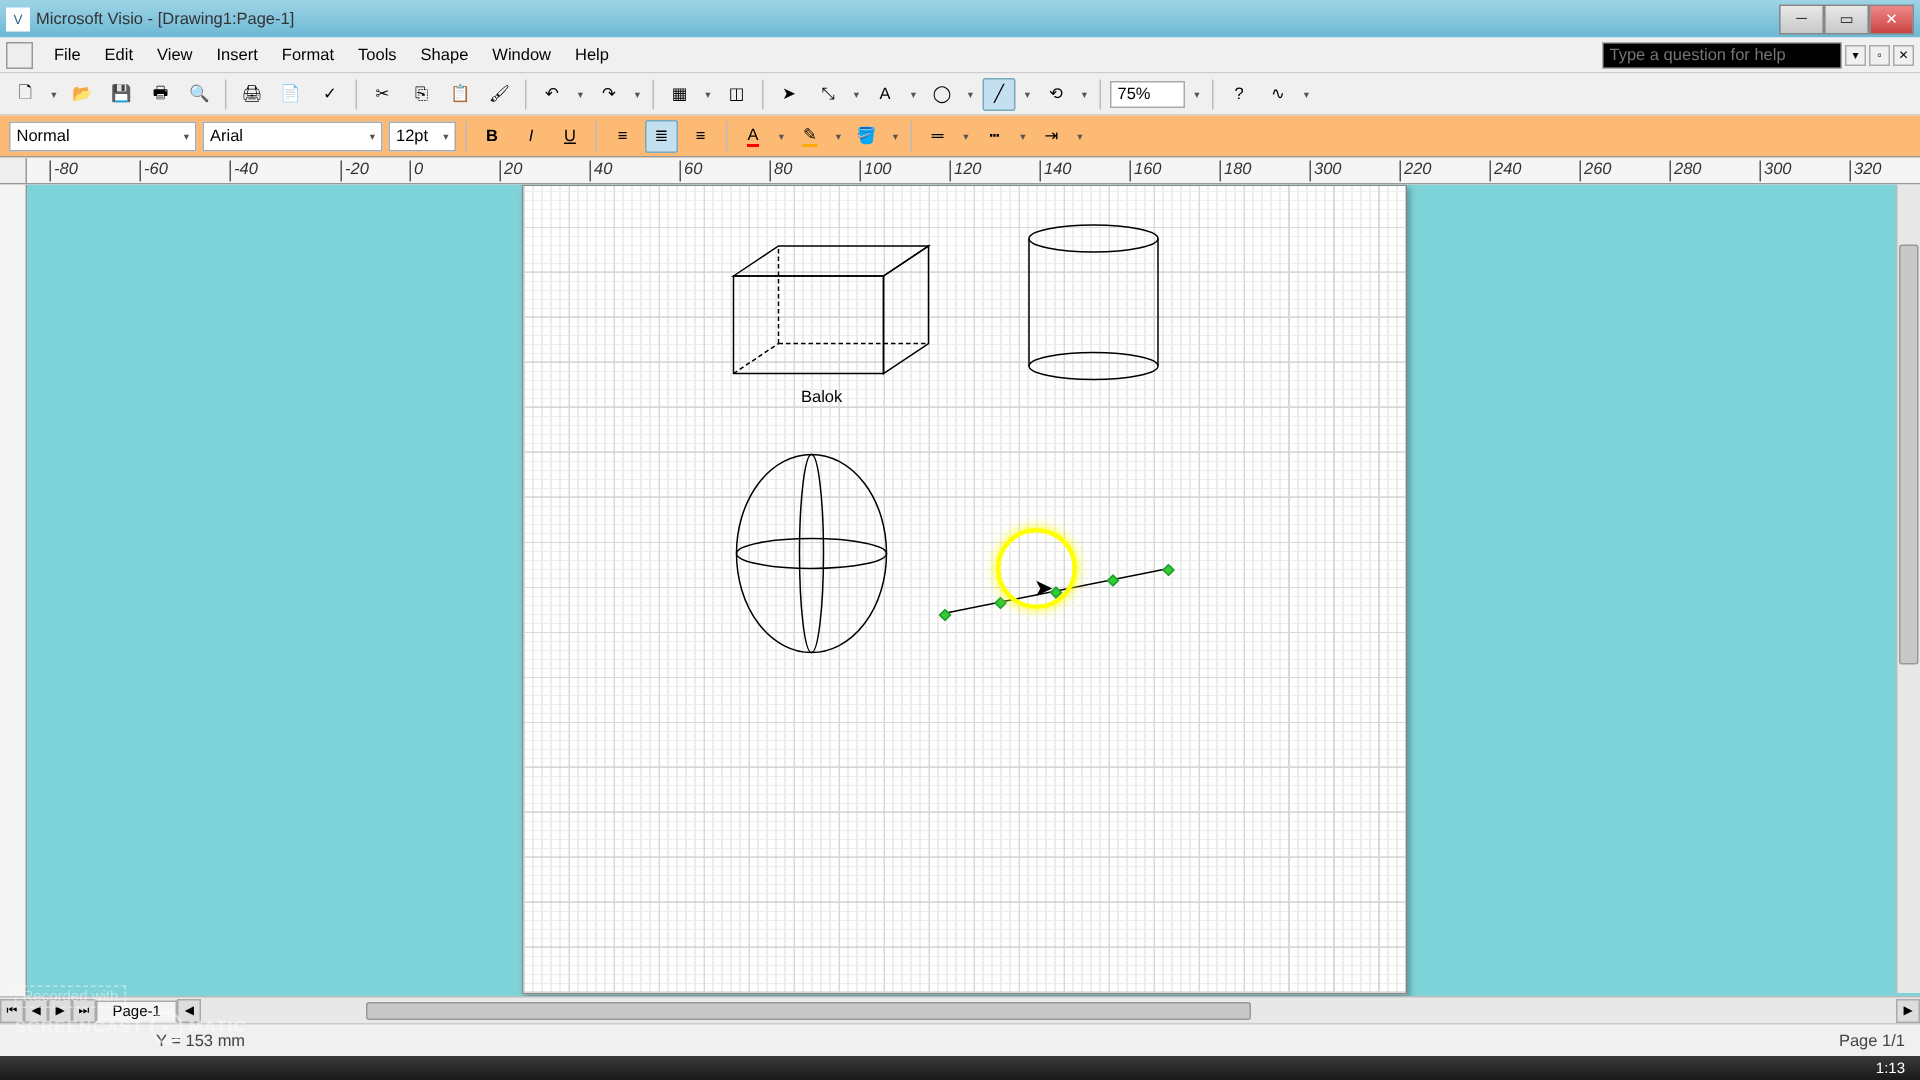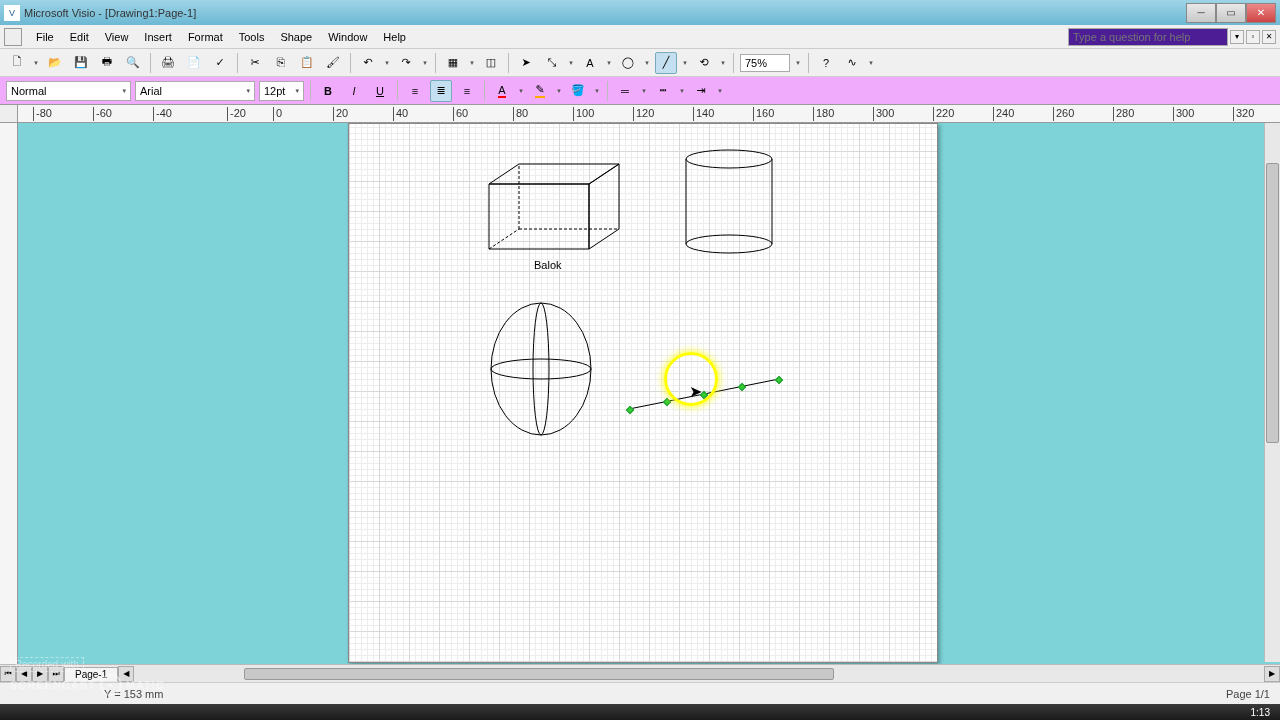--- a/index.html
+++ b/index.html
@@ -7,39 +7,39 @@
 .window{width:1280px;height:720px;background:#fff;display:flex;flex-direction:column;position:relative;}
 .titlebar{height:25px;background:linear-gradient(#9ed4e6,#6cb8d4);display:flex;align-items:center;padding:0 4px;color:#333;}
 .titlebar .icon{width:16px;height:16px;background:#fff;margin-right:4px;display:flex;align-items:center;justify-content:center;font-size:9px;color:#2a6496;}
 .titlebar .title{flex:1;}
 .winbtns{display:flex;gap:0;}
 .winbtn{width:30px;height:20px;background:linear-gradient(#e8e8e8,#c8c8c8);border:1px solid #888;display:flex;align-items:center;justify-content:center;font-size:10px;cursor:pointer;}
 .winbtn.close{background:linear-gradient(#e88,#c44);color:#fff;}
 .menubar{height:24px;background:#f0f0f0;display:flex;align-items:center;padding:0 4px;border-bottom:1px solid #ccc;justify-content:center;}
 .menubar .doc-icon{width:18px;height:18px;margin-right:6px;background:#eee;border:1px solid #999;}
 .menu-item{padding:2px 8px;cursor:pointer;}
-.help-search{margin-left:auto;width:160px;height:18px;border:1px solid #aaa;padding:0 4px;color:#888;background:#4c1d95;}
+.help-search{margin-left:auto;width:160px;height:18px;border:1px solid #aaa;padding:0 4px;color:#888;background:#000000;}
 .mini-btn{width:14px;height:14px;border:1px solid #aaa;margin-left:2px;display:flex;align-items:center;justify-content:center;font-size:8px;cursor:pointer;}
 .toolbar{height:28px;background:#f0f0f0;border-bottom:1px solid #ccc;display:flex;align-items:center;padding:0 6px;gap:4px;}
 .tbtn{width:22px;height:22px;display:flex;align-items:center;justify-content:center;cursor:pointer;border:1px solid transparent;border-radius:2px;}
 .tbtn.active{background:#c4dff0;border-color:#7ab;}
 .tsep{width:1px;height:20px;background:#bbb;margin:0 2px;}
 .tdrop{width:8px;display:flex;align-items:center;justify-content:center;font-size:7px;color:#555;}
 .zoom-box{width:50px;height:18px;border:1px solid #aaa;background:#fff;padding:0 4px;display:flex;align-items:center;}
-.fmtbar{height:28px;background:#f0abfc;border-bottom:1px solid #999;display:flex;align-items:center;padding:0 6px;gap:4px;}
+.fmtbar{height:28px;background:#fdba74;border-bottom:1px solid #999;display:flex;align-items:center;padding:0 6px;gap:4px;}
 .combo{height:20px;border:1px solid #aaa;background:#fff;padding:0 4px;display:flex;align-items:center;}
 .combo .arr{margin-left:auto;font-size:7px;color:#555;}
 .style-combo{width:125px;}
 .font-combo{width:120px;}
 .size-combo{width:45px;}
 .workspace{flex:1;display:flex;flex-direction:column;position:relative;overflow:hidden;}
 .ruler-h{height:18px;background:#f5f5f5;border-bottom:1px solid #999;display:flex;position:relative;overflow:hidden;}
 .ruler-h .corner{width:18px;height:18px;background:#eee;border-right:1px solid #999;}
 .ruler-h .ticks{flex:1;position:relative;font-size:8px;color:#333;}
-.tick-major{position:absolute;top:2px;border-left:1px solid #555;height:14px;padding-left:2px;}
+.tick-major{position:absolute;top:2px;border-left:1px solid #555;height:14px;padding-left:2px;font-style:italic;}
 .content-area{flex:1;display:flex;overflow:hidden;}
 .ruler-v{width:18px;background:#f5f5f5;border-right:1px solid #999;position:relative;}
 .canvas-wrap{flex:1;background:#7dd3d8;position:relative;overflow:hidden;padding-left:44px;}
 .page{position:absolute;left:330px;top:0;width:590px;height:540px;background:#fff;border:1px solid #888;box-shadow:2px 2px 4px rgba(0,0,0,0.3);}
 .grid{position:absolute;inset:0;background-image:repeating-linear-gradient(0deg,#ddd 0,#ddd 1px,transparent 1px,transparent 6px),repeating-linear-gradient(90deg,#ddd 0,#ddd 1px,transparent 1px,transparent 6px);opacity:0.5;}
 .grid2{position:absolute;inset:0;background-image:repeating-linear-gradient(0deg,#bbb 0,#bbb 1px,transparent 1px,transparent 30px),repeating-linear-gradient(90deg,#bbb 0,#bbb 1px,transparent 1px,transparent 30px);opacity:0.4;}
 .shape{position:absolute;}
 .shape-label{position:absolute;font-size:11px;color:#000;}
 .selection-handle{position:absolute;width:6px;height:6px;background:#3c3;border:1px solid #293;transform:rotate(45deg);}
 .highlight{position:absolute;width:54px;height:54px;border:3px solid #ff0;border-radius:50%;box-shadow:0 0 8px #ff0;}

